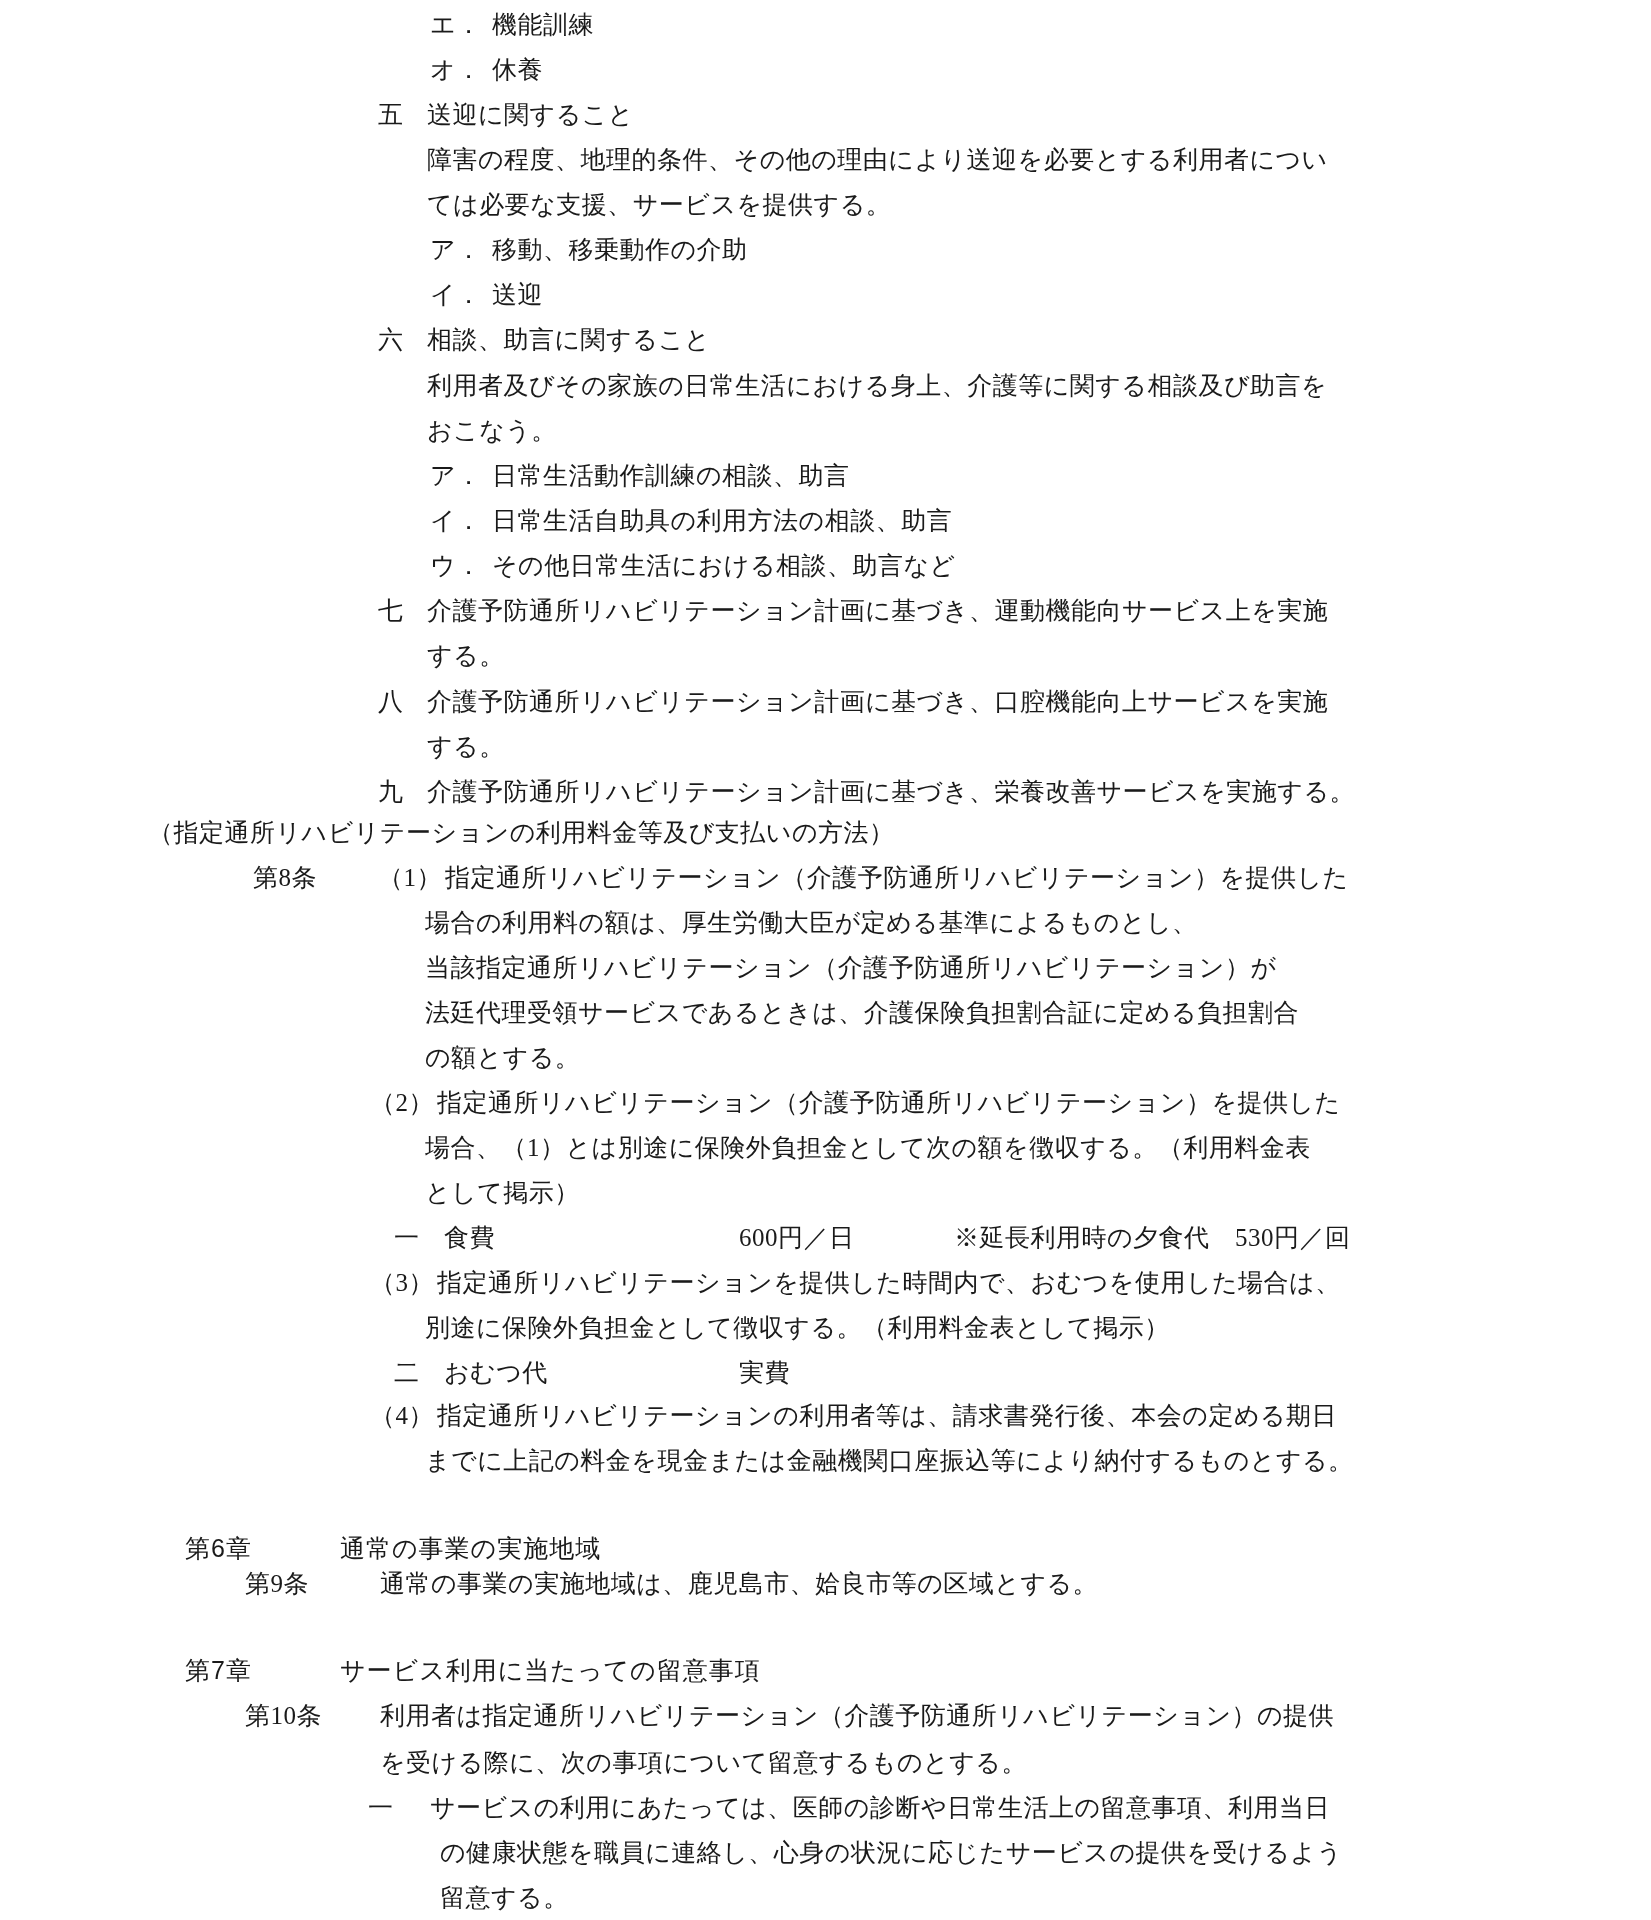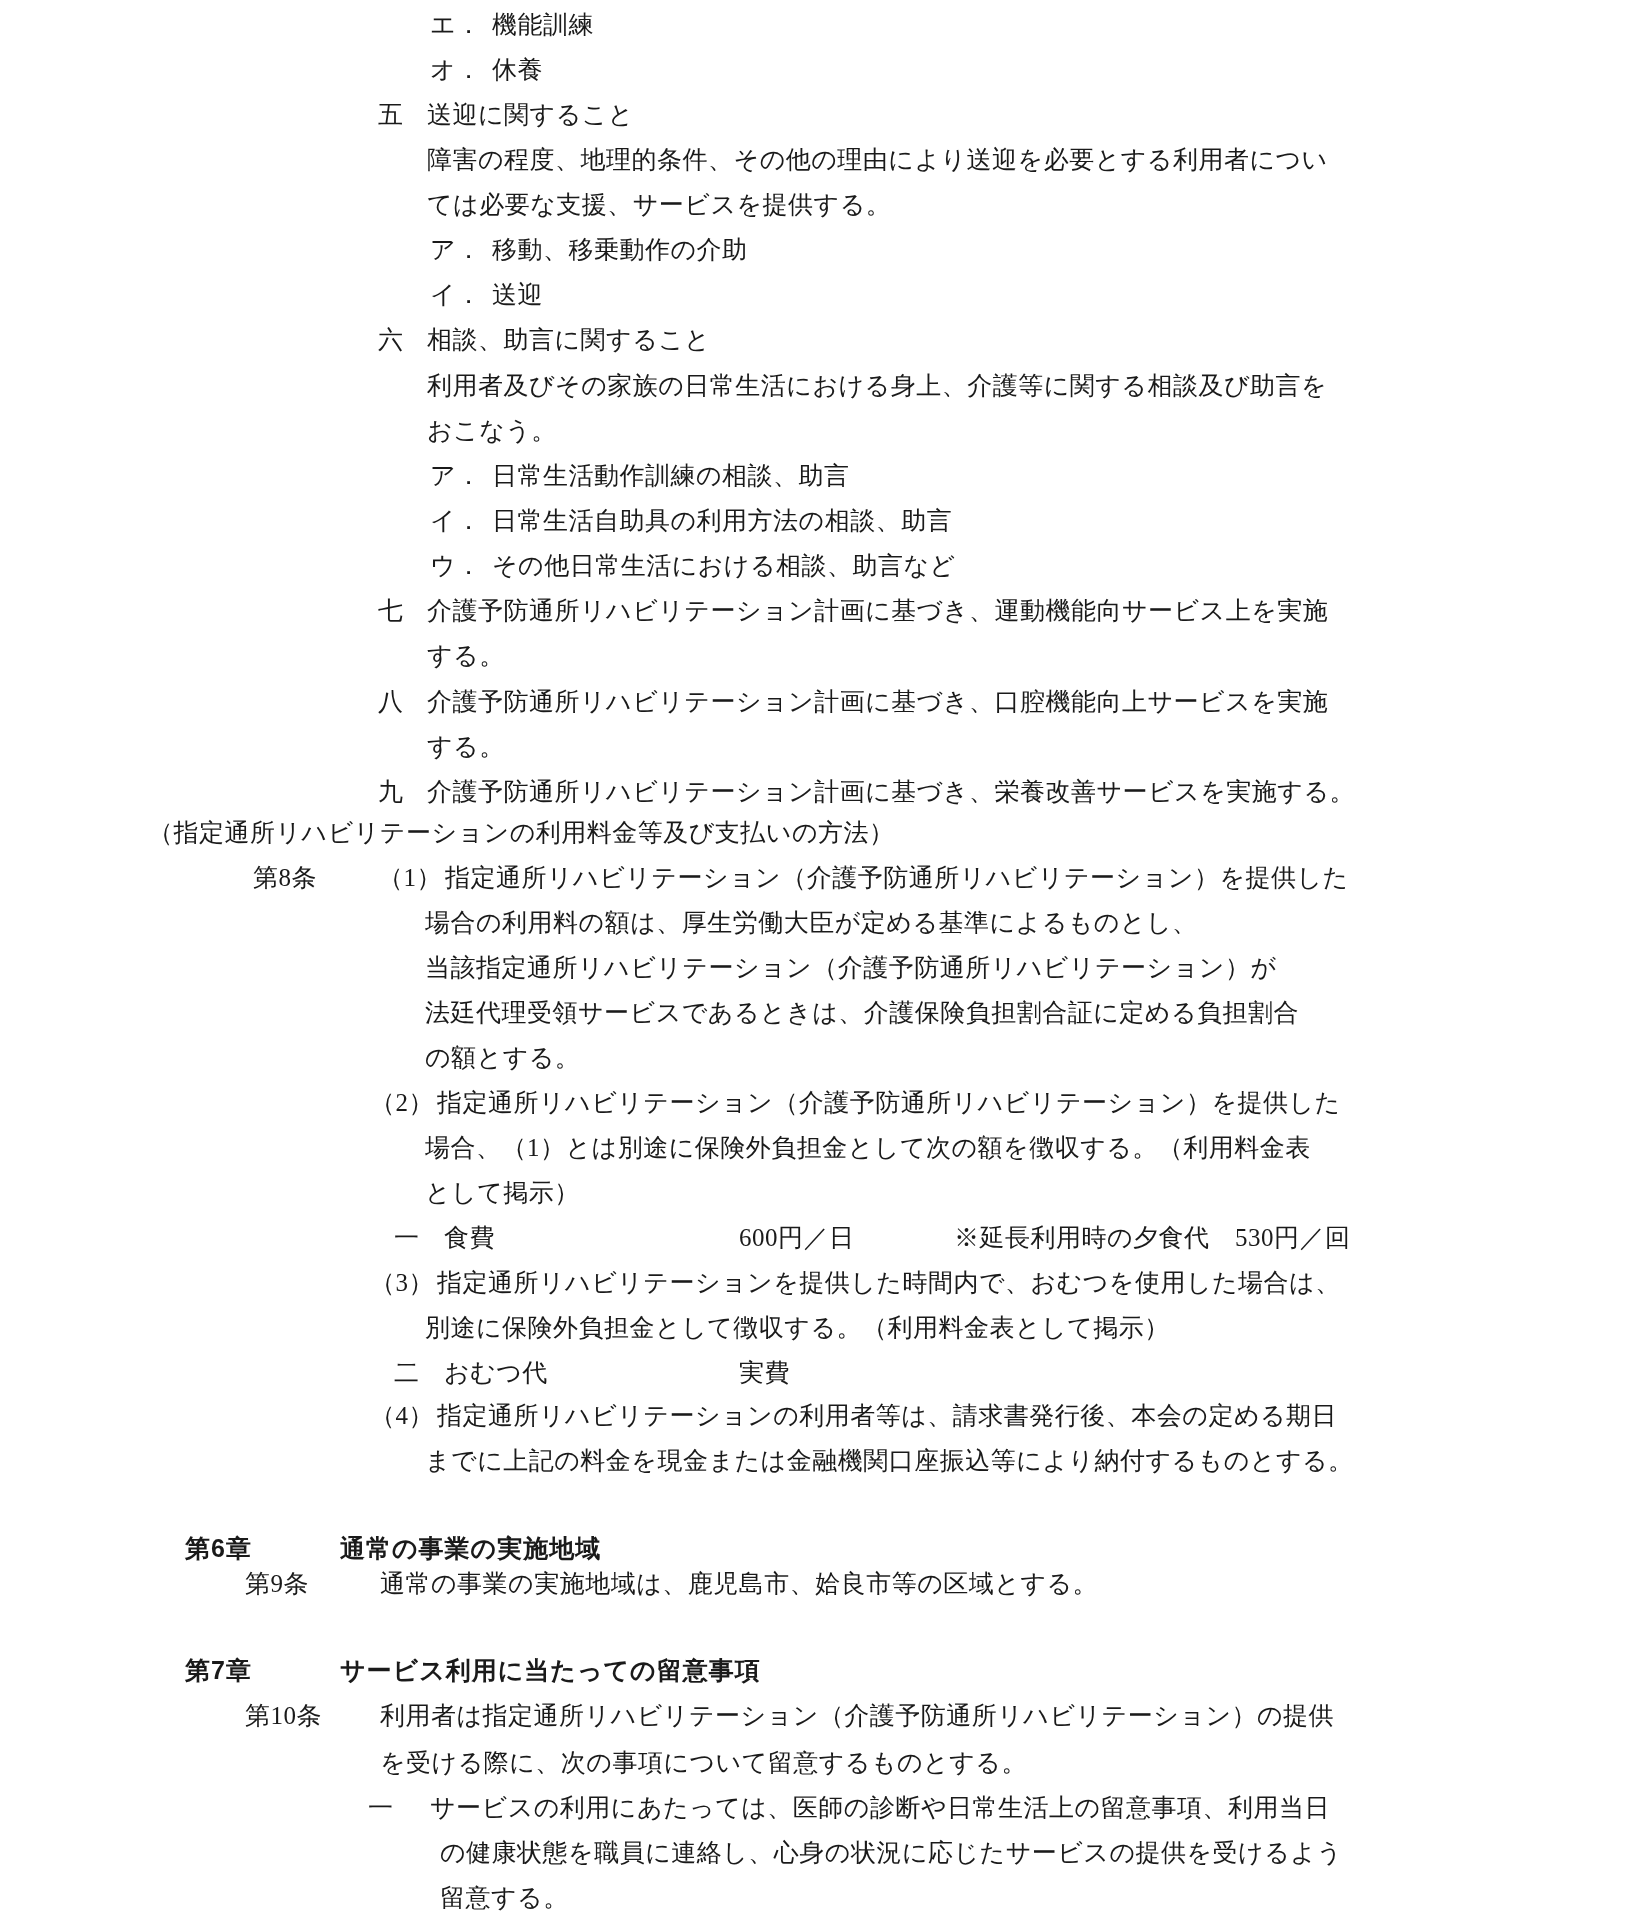--- a/index.html
+++ b/index.html
@@ -35,21 +35,21 @@
   
   .l-item{left:370px;}
   .l-item .mk{display:inline-block;width:67px;}
   .l-citem{left:425px;}           
   
   .l-fee{left:362px;margin-left:32px;}
   .l-fee .mk{display:inline-block;width:50px;}
   .l-fee .lb{display:inline-block;width:295px;}
   .l-fee .vl{display:inline-block;width:215px;}
   
-  .l-chap{left:185px;font-weight:bold;font-family:"Liberation Sans","DejaVu Sans",sans-serif;letter-spacing:1px;}
+  .l-chap{left:185px;font-weight:normal;font-family:"Liberation Sans","DejaVu Sans",sans-serif;letter-spacing:1px;}
   .l-chap .ch{display:inline-block;width:155px;}
   
   .l-art{left:245px;}
   .l-art .art2{display:inline-block;width:135px;}
   .l-cart{left:380px;}            
   
   .l-num2{left:368px;}
   .l-num2 .mk{display:inline-block;width:62px;}
   .l-cnum2{left:440px;}
 </style>

